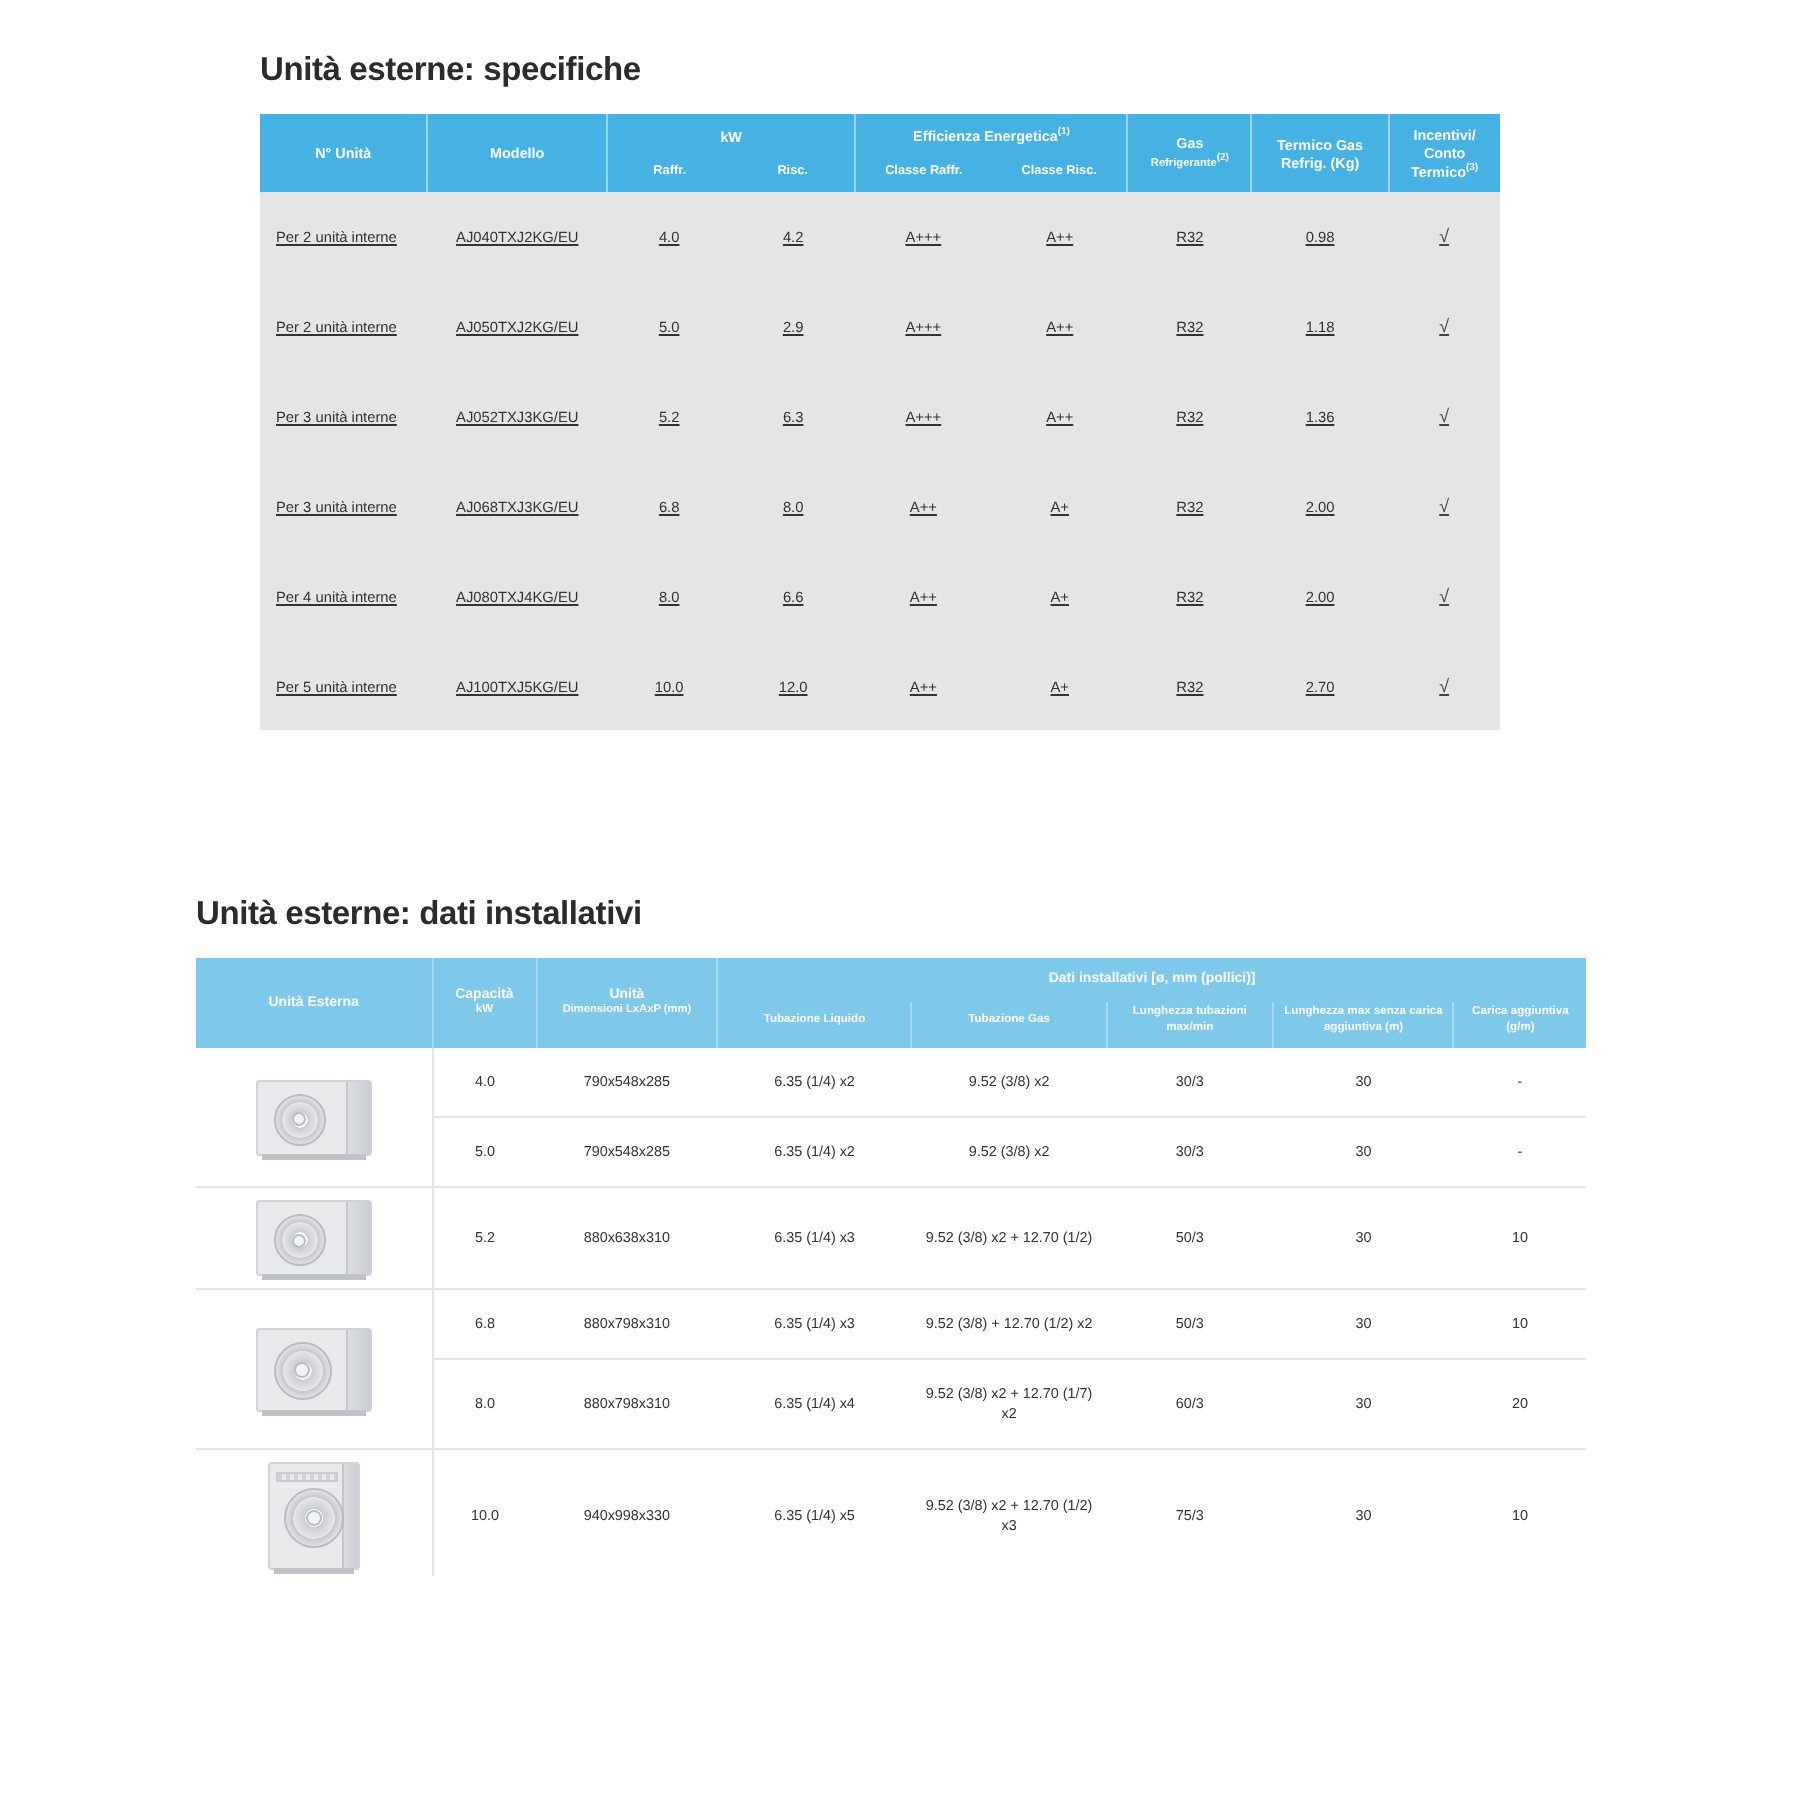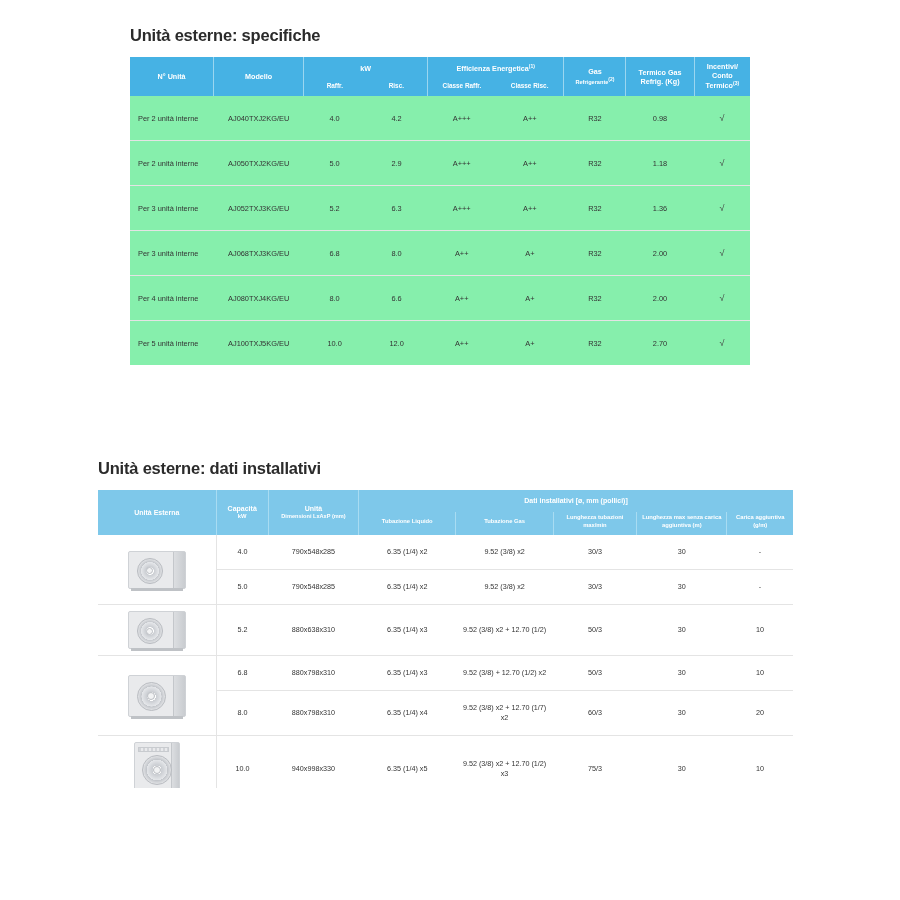--- a/index.html
+++ b/index.html
@@ -42,31 +42,32 @@
   }
   .t1 thead tr.r1 th { height: 22px; }
   .t1 thead tr.r2 th { height: 16px; }
   .t1 .divh { border-left: 1px solid #9ad6f0; }
   .t1 tbody td {
     font-size: 7.4px;
     text-align: center;
     padding: 17px 2px;
     color: #333;
     border-bottom: 1px solid #e4e4e4;
-    background: #86efac;
+    background: #e5e5e5;
     white-space: nowrap;
+    text-decoration: underline;
   }
   .t1 tbody tr:last-child td { border-bottom: none; }
   .t1 tbody td.unit { text-align: left; padding-left: 8px; font-size: 7.4px; }
   .t1 tbody td.model { color: #333; }
   .t1 .check { font-size: 9px; color: #444; }
   .sup { font-size: 5px; vertical-align: super; }
 
   
-  .sec2 { position: absolute; left: 98px; top: 459px; width: 695px; }
+  .sec2 { position: absolute; left: 98px; top: 448px; width: 695px; }
   .sec2 h2 {
     margin: 0 0 12px 0;
     font-size: 16.5px;
     font-weight: bold;
     color: #2b2b2b;
     letter-spacing: -0.2px;
   }
   .t2 thead th {
     background: #7ec8ea;
     color: #ffffff;

